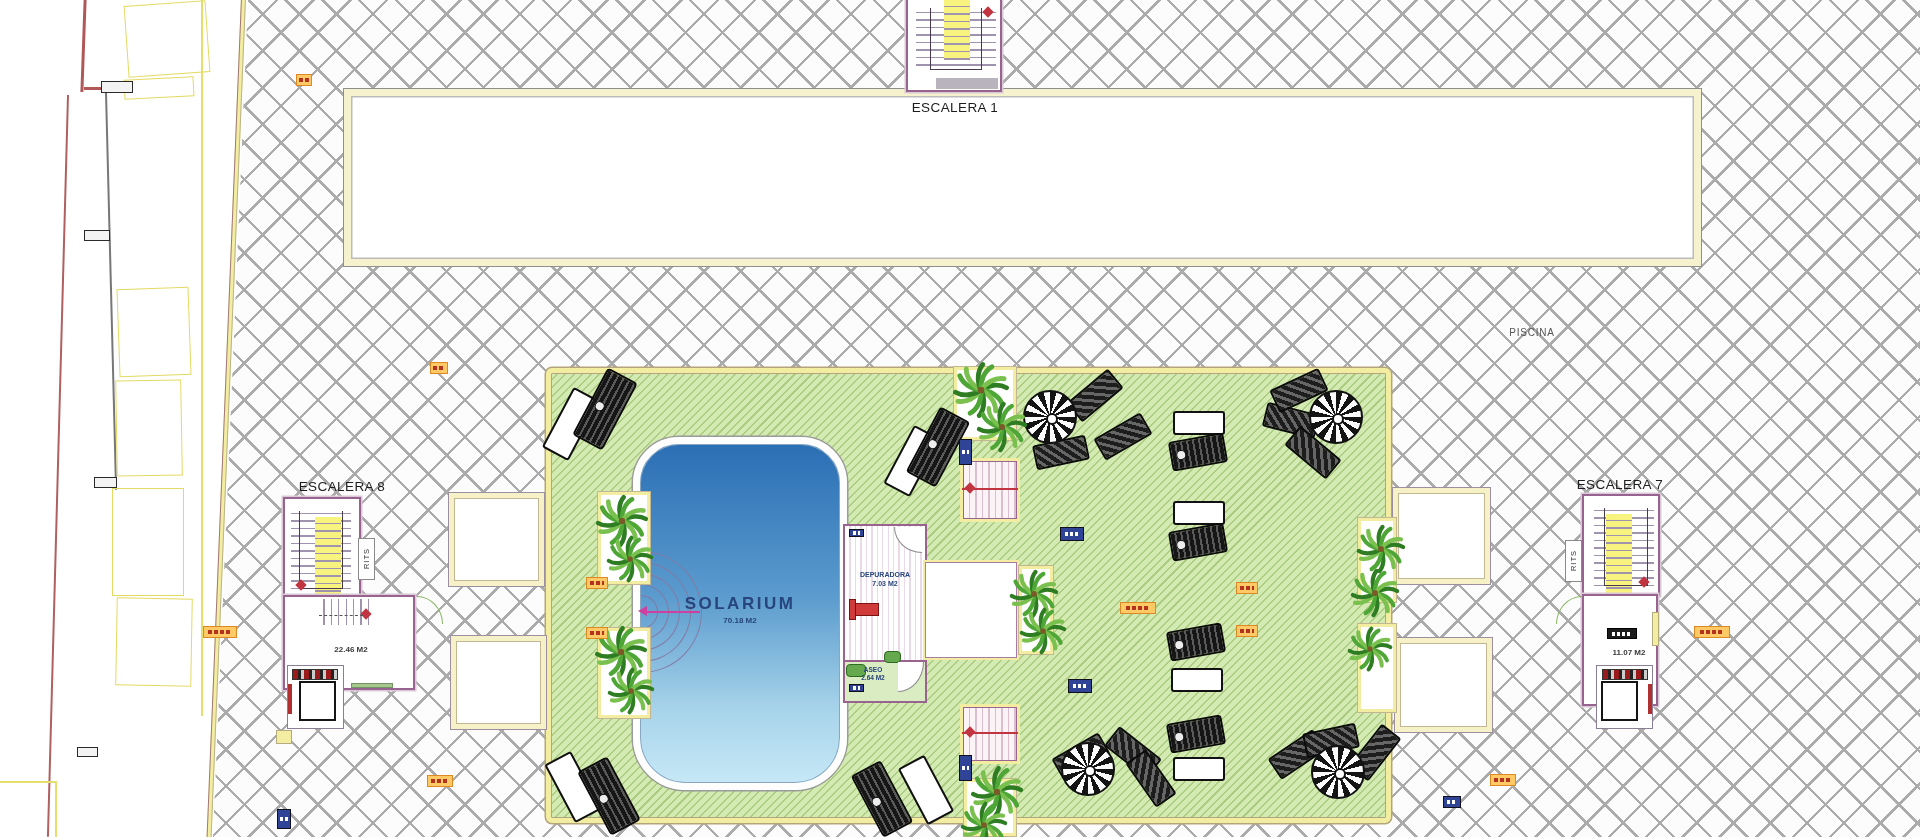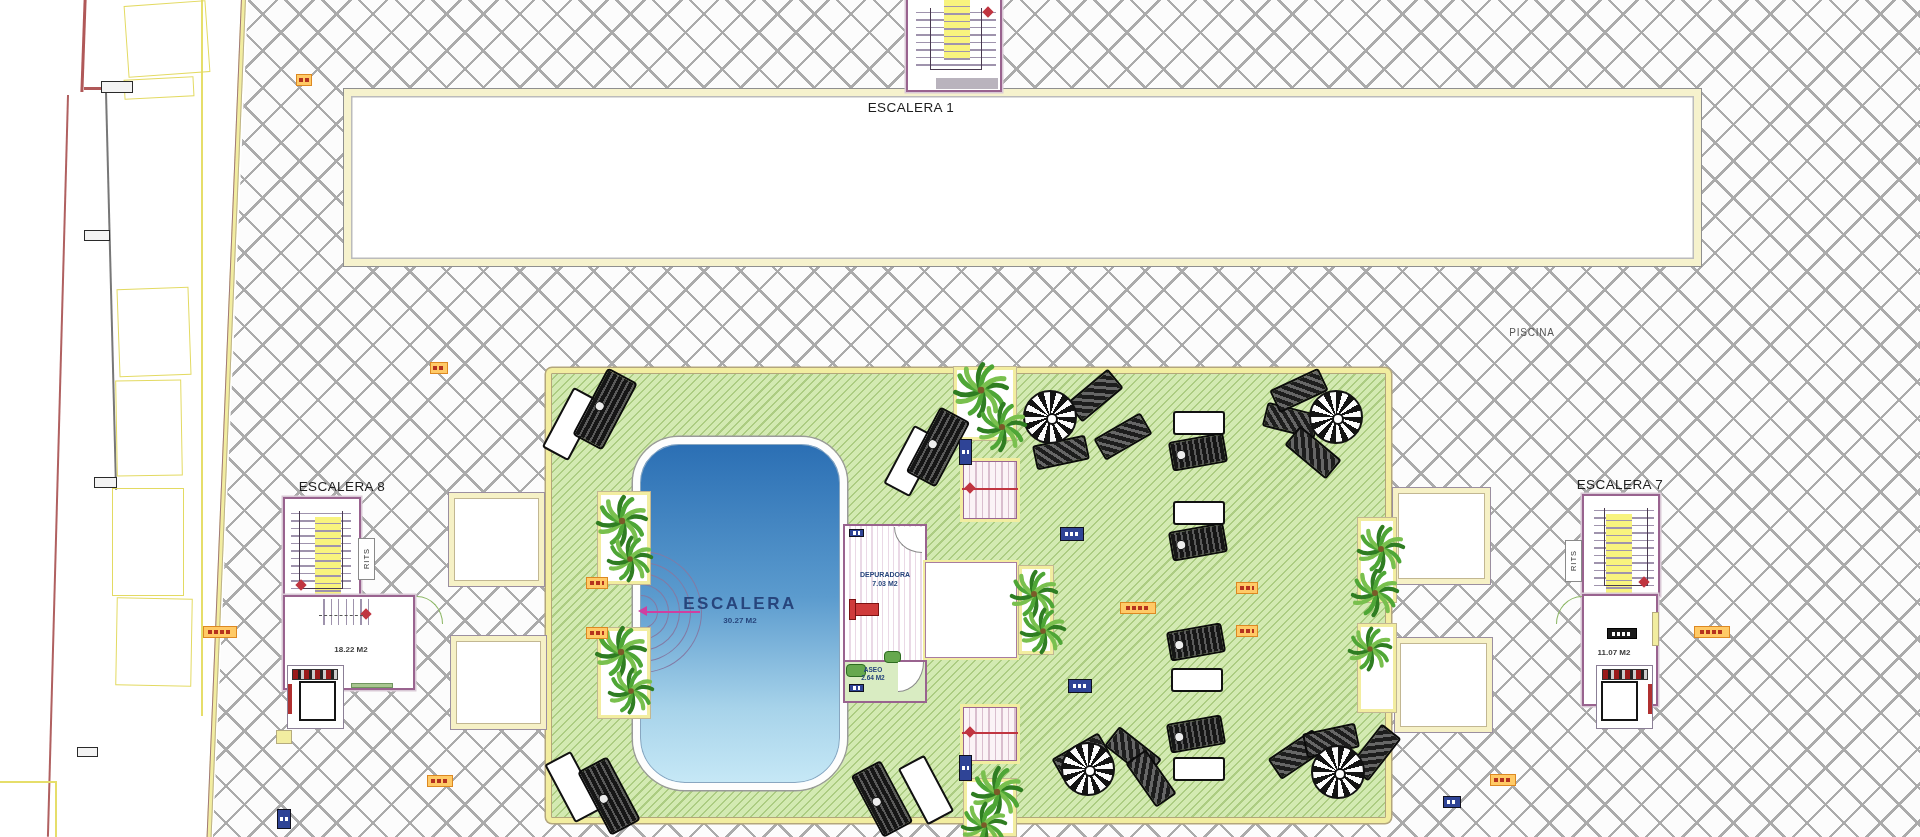--- a/index.html
+++ b/index.html
@@ -152,36 +152,36 @@
 
   <div class="building"></div>
 
   <div class="wall" style="left:906px;top:-4px;width:96px;height:96px">
     <div class="abs treads-h" style="left:8px;top:8px;width:80px;height:66px"></div>
     <div class="abs flight treads-h" style="left:36px;top:2px;width:26px;height:60px"></div>
     <div class="rail" style="left:22px;top:10px;width:52px;height:62px"></div>
     <div class="diamond" style="left:76px;top:10px"></div>
     <div class="landing" style="left:28px;top:80px;width:62px;height:11px"></div>
   </div>
-  <div class="lbl-big" style="left:836px;top:100px;width:150px">ESCALERA 1</div>
+  <div class="lbl-big" style="left:880px;top:100px;width:150px">ESCALERA 1</div>
 
   <div class="lbl-solarium" style="left:1462px;top:327px;width:140px">PISCINA</div>
 
   <div class="lawn"></div>
 
   <div class="pool"></div>
   <div class="pool-step" style="left:641px;top:595px;width:17px;height:34px"></div>
   <div class="pool-step" style="left:641px;top:584px;width:28px;height:56px"></div>
   <div class="pool-step" style="left:641px;top:573px;width:39px;height:78px"></div>
   <div class="pool-step" style="left:641px;top:562px;width:50px;height:100px"></div>
   <div class="pool-step" style="left:641px;top:551px;width:61px;height:122px"></div>
   <div class="pool-arrow-line" style="left:646px;top:610.5px;width:54px;height:2.2px"></div>
   <div class="pool-arrow-head" style="left:638px;top:606px"></div>
-  <div class="pool-name">ESCALERA</div>
-  <div class="pool-area">30.27 M2</div>
+  <div class="pool-name">SOLARIUM</div>
+  <div class="pool-area">70.18 M2</div>
 
   <div class="room-depur"></div>
   <div class="door-arc-g" style="left:894px;top:527px;width:28px;height:26px;border-right:none;border-top:none;border-radius:0 0 0 100%"></div>
   <div class="room-txt" style="left:845px;top:570px;width:80px">
     <span>DEPURADORA</span><br>
     <span>7.03 M2</span>
   </div>
   <div>
     <div class="pump-body" style="left:855px;top:603px;width:24px;height:13px"></div>
     <div class="pump-body" style="left:849px;top:599px;width:7px;height:21px"></div>
@@ -208,21 +208,21 @@
     <div class="rail" style="left:14px;top:12px;width:44px;height:78px"></div>
     <div class="diamond" style="left:12px;top:82px"></div>
   </div>
   <div class="rits-box" style="left:358px;top:538px">
     <span>RITS</span>
   </div>
   <div class="wall" style="left:283px;top:595px;width:132px;height:95px">
     <div class="abs treads-v" style="left:32px;top:2px;width:58px;height:26px"></div>
     <div class="diamond" style="left:77px;top:13px"></div>
     <div class="dash" style="left:34px;top:18px;width:44px"></div>
-    <div class="area-txt" style="left:18px;top:48px;width:96px">18.22 M2</div>
+    <div class="area-txt" style="left:18px;top:48px;width:96px">22.46 M2</div>
     <div class="green-strip" style="left:66px;top:86px;width:42px;height:5px"></div>
   </div>
   <div class="door-arc" style="left:417px;top:596px;width:26px;height:28px;border-left:none;border-bottom:none;border-radius:0 100% 0 0"></div>
   <div class="lift-shaft" style="left:287px;top:665px;width:57px;height:64px"></div>
   <div class="lift-door" style="left:292px;top:669px;width:46px;height:11px"></div>
   <div class="lift-car" style="left:299px;top:681px;width:37px;height:40px"></div>
   <div class="red-bar" style="left:288px;top:684px;width:3.5px;height:30px"></div>
   <div class="cream-chip" style="left:276px;top:730px;width:16px;height:14px"></div>
 
   <div class="lbl-big" style="left:1540px;top:477px;width:160px">ESCALERA 7</div>
@@ -230,21 +230,21 @@
     <div class="abs treads-h" style="left:10px;top:8px;width:60px;height:86px"></div>
     <div class="abs flight treads-h" style="left:22px;top:18px;width:26px;height:80px"></div>
     <div class="rail" style="left:20px;top:12px;width:44px;height:78px"></div>
     <div class="diamond" style="left:56px;top:82px"></div>
   </div>
   <div class="rits-box" style="left:1565px;top:540px">
     <span>RITS</span>
   </div>
   <div class="wall" style="left:1582px;top:594px;width:76px;height:112px">
     <div class="tag-black" style="left:23px;top:32px;width:30px;height:11px"></div>
-    <div class="area-txt" style="left:0;top:52px;width:60px">11.07 M2</div>
+    <div class="area-txt" style="left:15px;top:52px;width:60px">11.07 M2</div>
     <div class="cream-chip" style="left:68px;top:16px;width:7px;height:34px"></div>
   </div>
   <div class="door-arc" style="left:1556px;top:596px;width:26px;height:28px;border-right:none;border-bottom:none;border-radius:100% 0 0 0"></div>
   <div class="lift-shaft" style="left:1596px;top:665px;width:57px;height:64px"></div>
   <div class="lift-door" style="left:1602px;top:669px;width:46px;height:11px"></div>
   <div class="lift-car" style="left:1601px;top:681px;width:37px;height:40px"></div>
   <div class="red-bar" style="left:1648px;top:684px;width:3.5px;height:30px"></div>
 
   <div id="furniture" class="abs" style="left:0;top:0;width:1920px;height:837px">
       <div class="ybox" style="left: 126px; top: 3px; width: 82px; height: 72px; transform: rotate(-4deg);"></div>

